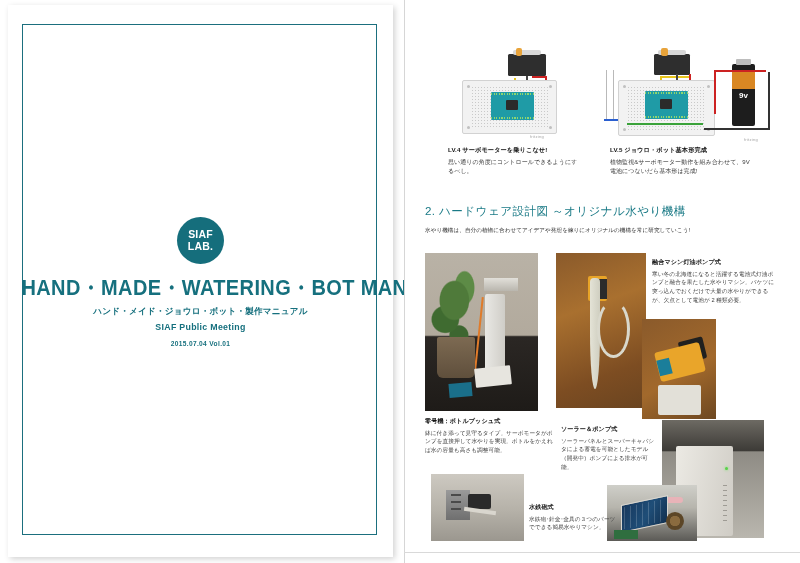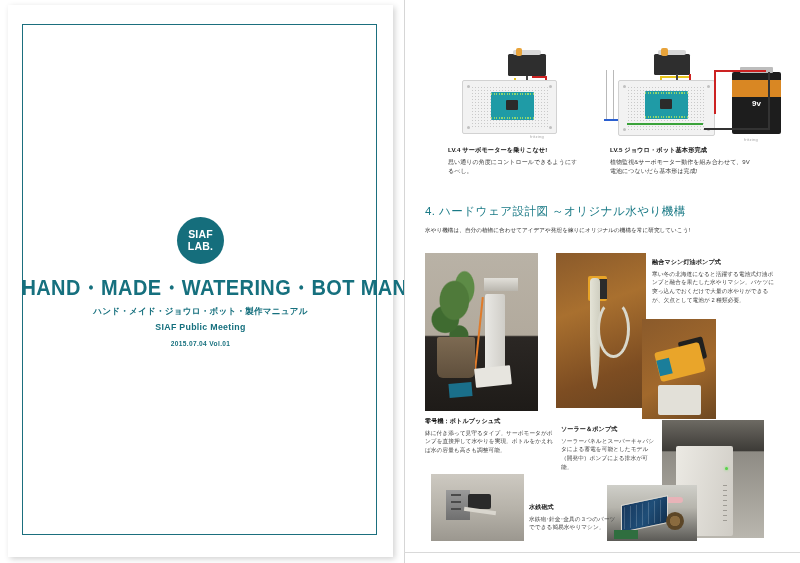--- a/index.html
+++ b/index.html
@@ -624,21 +624,21 @@
           <div class="bb-screw" style="right:4px; top:4px;"></div>
           <div class="bb-screw" style="left:4px; bottom:4px;"></div>
           <div class="bb-screw" style="right:4px; bottom:4px;"></div>
           <div class="mcu" style="left:26px; top:10px; width:43px; height:28px;">
             <div class="mcu-pinrow" style="top:1px;"></div>
             <div class="mcu-pinrow" style="bottom:1px;"></div>
           </div>
           <div class="wire" style="left:8px; top:42px; width:76px; height:1.6px; background:#3aa23a;"></div>
         </div>
 
-        <div class="batt" style="left:128px; top:24px; width:49px; height:62px;">
+        <div class="batt" style="left:128px; top:16px; width:23px; height:62px;">
           <div class="batt-cap"></div>
           <div class="batt-band"></div>
           <div class="batt-label">9v</div>
         </div>
         <div class="wire" style="left:110px; top:22px; width:52px; height:1.8px; background:#cc2222;"></div>
         <div class="wire" style="left:110px; top:22px; width:1.8px; height:44px; background:#cc2222;"></div>
         <div class="wire" style="left:100px; top:80px; width:66px; height:1.6px; background:#333;"></div>
         <div class="wire" style="left:164px; top:24px; width:1.6px; height:57px; background:#333;"></div>
         <div class="fritz-label" style="left:140px; top:89px;">fritzing</div>
       </div>
@@ -649,21 +649,21 @@
         <div class="lv-title">LV.4 サーボモーターを乗りこなせ!</div>
         <div class="lv-body">思い通りの角度にコントロールできるようにするべし。</div>
       </div>
       <div class="lv-block lv-b">
         <div class="lv-title">LV.5 ジョウロ・ボット基本形完成</div>
         <div class="lv-body">植物監視&amp;サーボモーター動作を組み合わせて、9V 電池につないだら基本形は完成!</div>
       </div>
     </div>
 
     <div class="section">
-      <div class="section-h">4. ハードウェア設計図 ～オリジナル水やり機構</div>
+      <div class="section-h">2. ハードウェア設計図 ～オリジナル水やり機構</div>
       <div class="section-lead">水やり機構は、自分の植物に合わせてアイデアや発想を練りにオリジナルの機構を常に研究していこう!</div>
     </div>
 
     <div class="photos">
 
       <div class="photo ph-plant" style="left:21px; top:8px; width:113px; height:158px;">
         <div class="board"></div>
         <div class="bottle"></div>
         <div class="tube"></div>
         <div class="pot"></div>

